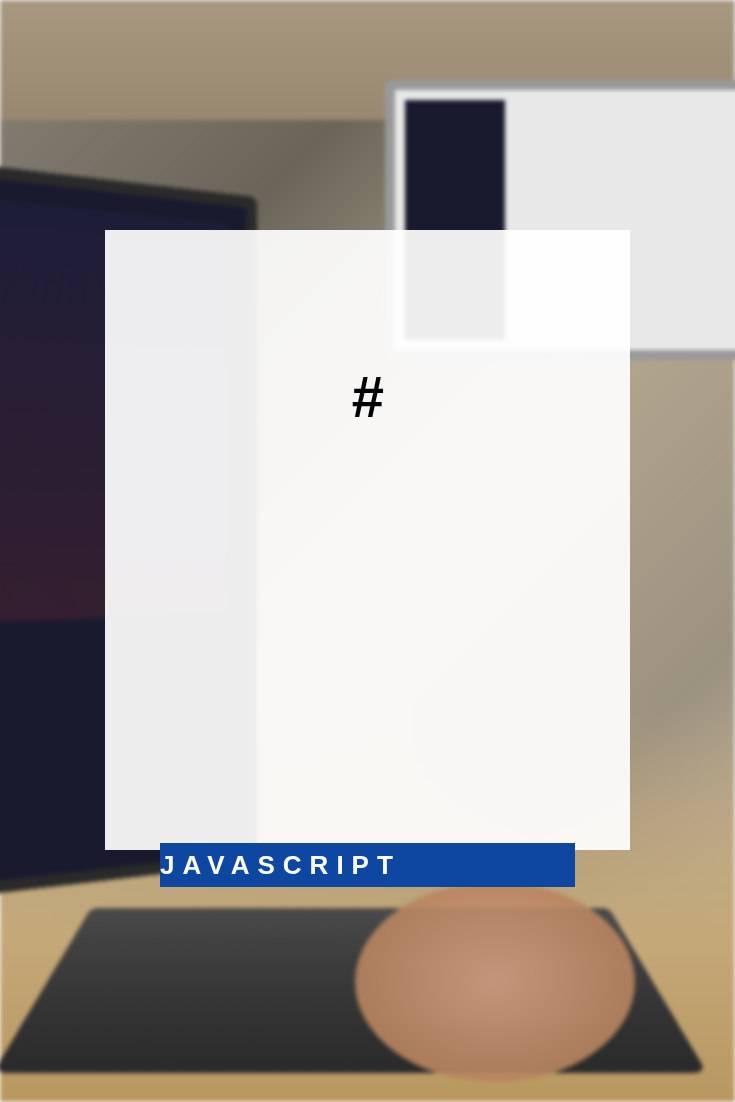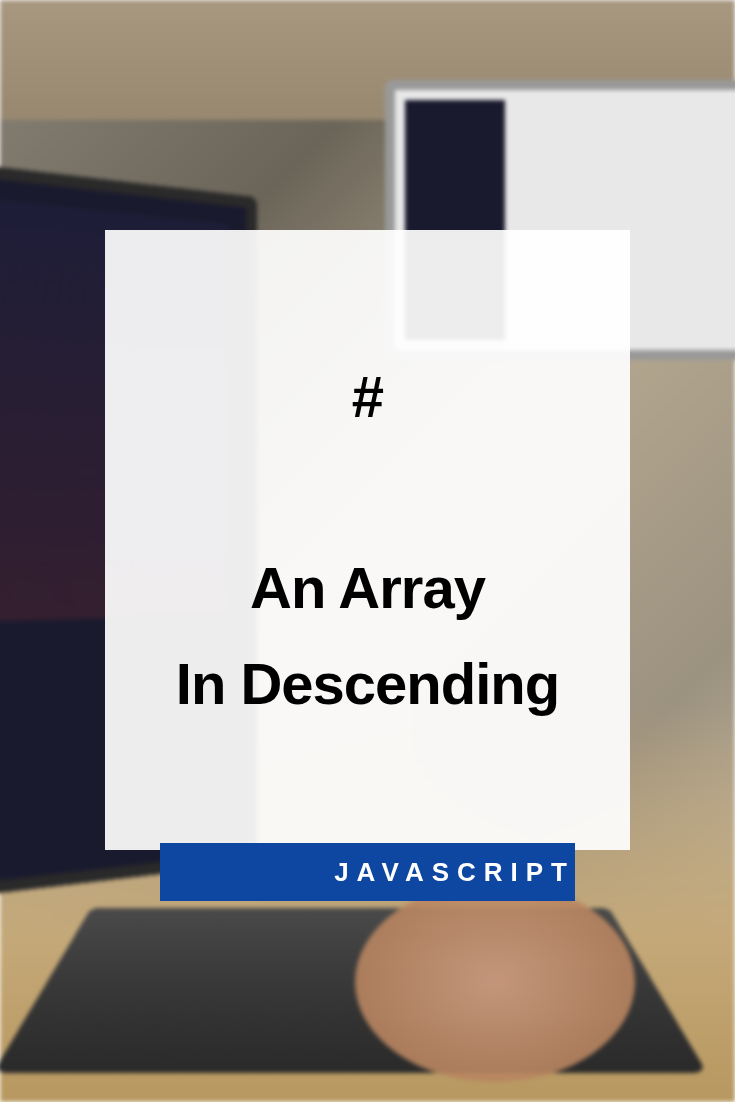--- a/index.html
+++ b/index.html
@@ -118,25 +118,25 @@
       color: #000;
       text-align: center;
       line-height: 1.65;
       letter-spacing: -1px;
     }
     .badge {
       position: absolute;
       top: 843px;
       left: 160px;
       width: 415px;
-      height: 58px;
+      height: 44px;
       background: #0d47a1;
       display: flex;
       align-items: center;
-      justify-content: flex-end;
+      justify-content: flex-start;
     }
     .badge-text {
       color: #ffffff;
       font-size: 26px;
       font-weight: 700;
       letter-spacing: 8px;
       text-align: center;
     }
   </style>
 </head>
@@ -148,20 +148,20 @@
   <div class="bg-laptop-right"></div>
   <div class="bg-laptop-left"></div>
   <div class="bg-keyboard"></div>
   <div class="bg-hands"></div>
 </div>
 
 <div class="overlay-card">
   <div class="title-text">
     <span>#</span><br>
     <br>
-    <span>An Array</span><br>
-    <span>In Descending</span><br>
+    <br>
+    <br>
   </div>
 </div>
 
 <div class="badge">
   <span class="badge-text">JAVASCRIPT</span>
 </div>
 
 </body></html>

